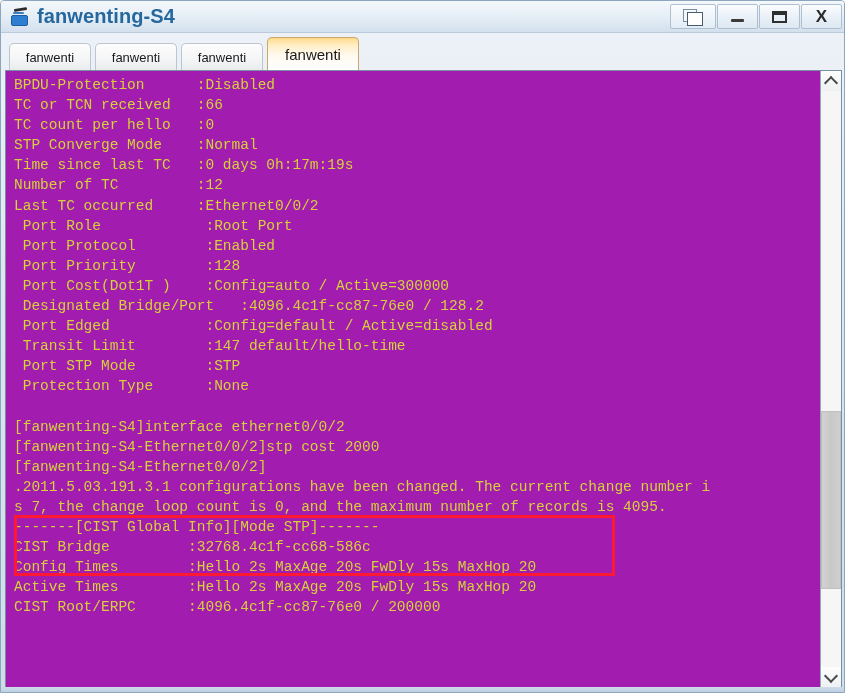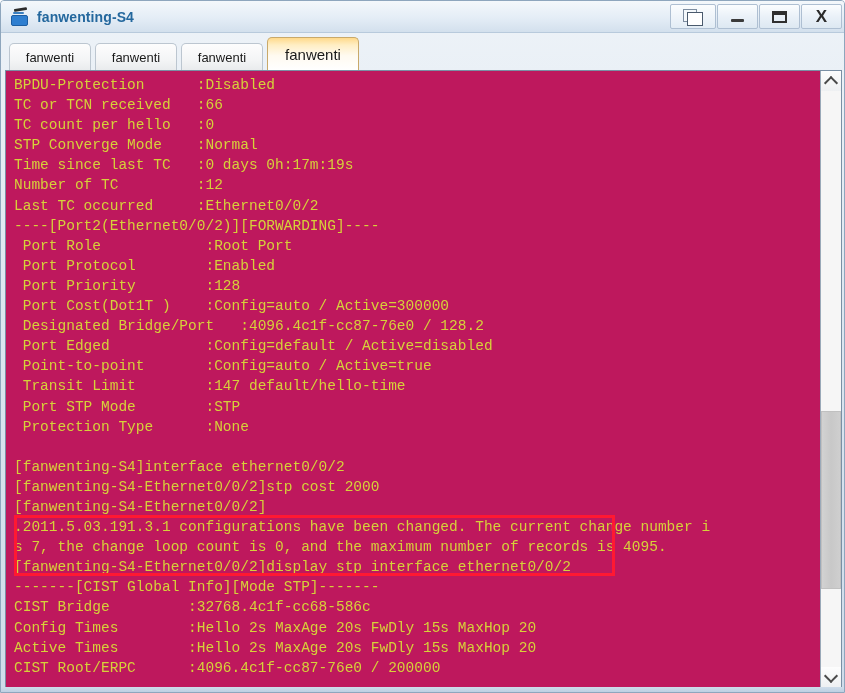--- a/index.html
+++ b/index.html
@@ -61,21 +61,21 @@
   }
   .title-icon .arr2 {
     position: absolute;
     left: 3px; top: 5px;
     width: 11px; height: 2px;
     background: #3a7fc0;
     border-radius: 1px;
   }
   .title-text {
     margin-left: 7px;
-    font-size: 14px;
+    font-size: 20px;
     font-weight: bold;
     color: #24689e;
     letter-spacing: 0.1px;
     white-space: nowrap;
   }
 
   .win-buttons {
     position: absolute;
     right: 4px; top: 2px;
     display: flex;
@@ -184,21 +184,21 @@
     box-sizing: border-box;
     border: 1px solid #7a8fa4;
     background: #000000;
     overflow: hidden;
   }
   .term {
     position: absolute;
     left: 0; top: 0;
     width: 814px;
     height: 616px;
-    background: #be185d;
+    background: #a21caf;
     overflow: hidden;
     padding: 4px 0 0 8px;
     box-sizing: border-box;
   }
   .line {
     font-family: "Liberation Mono", "DejaVu Sans Mono", monospace;
     font-size: 14.5px;
     line-height: 20.1px;
     color: #d6d13a;
     white-space: pre;
@@ -323,38 +323,35 @@
 
   <div class="term-wrap">
     <div class="term" id="terminal">
         <div class="line">BPDU-Protection      :Disabled</div>
         <div class="line">TC or TCN received   :66</div>
         <div class="line">TC count per hello   :0</div>
         <div class="line">STP Converge Mode    :Normal</div>
         <div class="line">Time since last TC   :0 days 0h:17m:19s</div>
         <div class="line">Number of TC         :12</div>
         <div class="line">Last TC occurred     :Ethernet0/0/2</div>
-        <div class="line">----[Port2(Ethernet0/0/2)][FORWARDING]----</div>
         <div class="line"> Port Role            :Root Port</div>
         <div class="line"> Port Protocol        :Enabled</div>
         <div class="line"> Port Priority        :128</div>
         <div class="line"> Port Cost(Dot1T )    :Config=auto / Active=300000</div>
         <div class="line"> Designated Bridge/Port   :4096.4c1f-cc87-76e0 / 128.2</div>
         <div class="line"> Port Edged           :Config=default / Active=disabled</div>
-        <div class="line"> Point-to-point       :Config=auto / Active=true</div>
         <div class="line"> Transit Limit        :147 default/hello-time</div>
         <div class="line"> Port STP Mode        :STP</div>
         <div class="line"> Protection Type      :None</div>
         <div class="line"></div>
         <div class="line">[fanwenting-S4]interface ethernet0/0/2</div>
         <div class="line">[fanwenting-S4-Ethernet0/0/2]stp cost 2000</div>
         <div class="line">[fanwenting-S4-Ethernet0/0/2]</div>
         <div class="line">.2011.5.03.191.3.1 configurations have been changed. The current change number i</div>
         <div class="line">s 7, the change loop count is 0, and the maximum number of records is 4095.</div>
-        <div class="line">[fanwenting-S4-Ethernet0/0/2]display stp interface ethernet0/0/2</div>
         <div class="line">-------[CIST Global Info][Mode STP]-------</div>
         <div class="line">CIST Bridge         :32768.4c1f-cc68-586c</div>
         <div class="line">Config Times        :Hello 2s MaxAge 20s FwDly 15s MaxHop 20</div>
         <div class="line">Active Times        :Hello 2s MaxAge 20s FwDly 15s MaxHop 20</div>
         <div class="line">CIST Root/ERPC      :4096.4c1f-cc87-76e0 / 200000</div>
       </div>
 
     <div class="redbox"></div>
 
     <div class="scrollbar">

